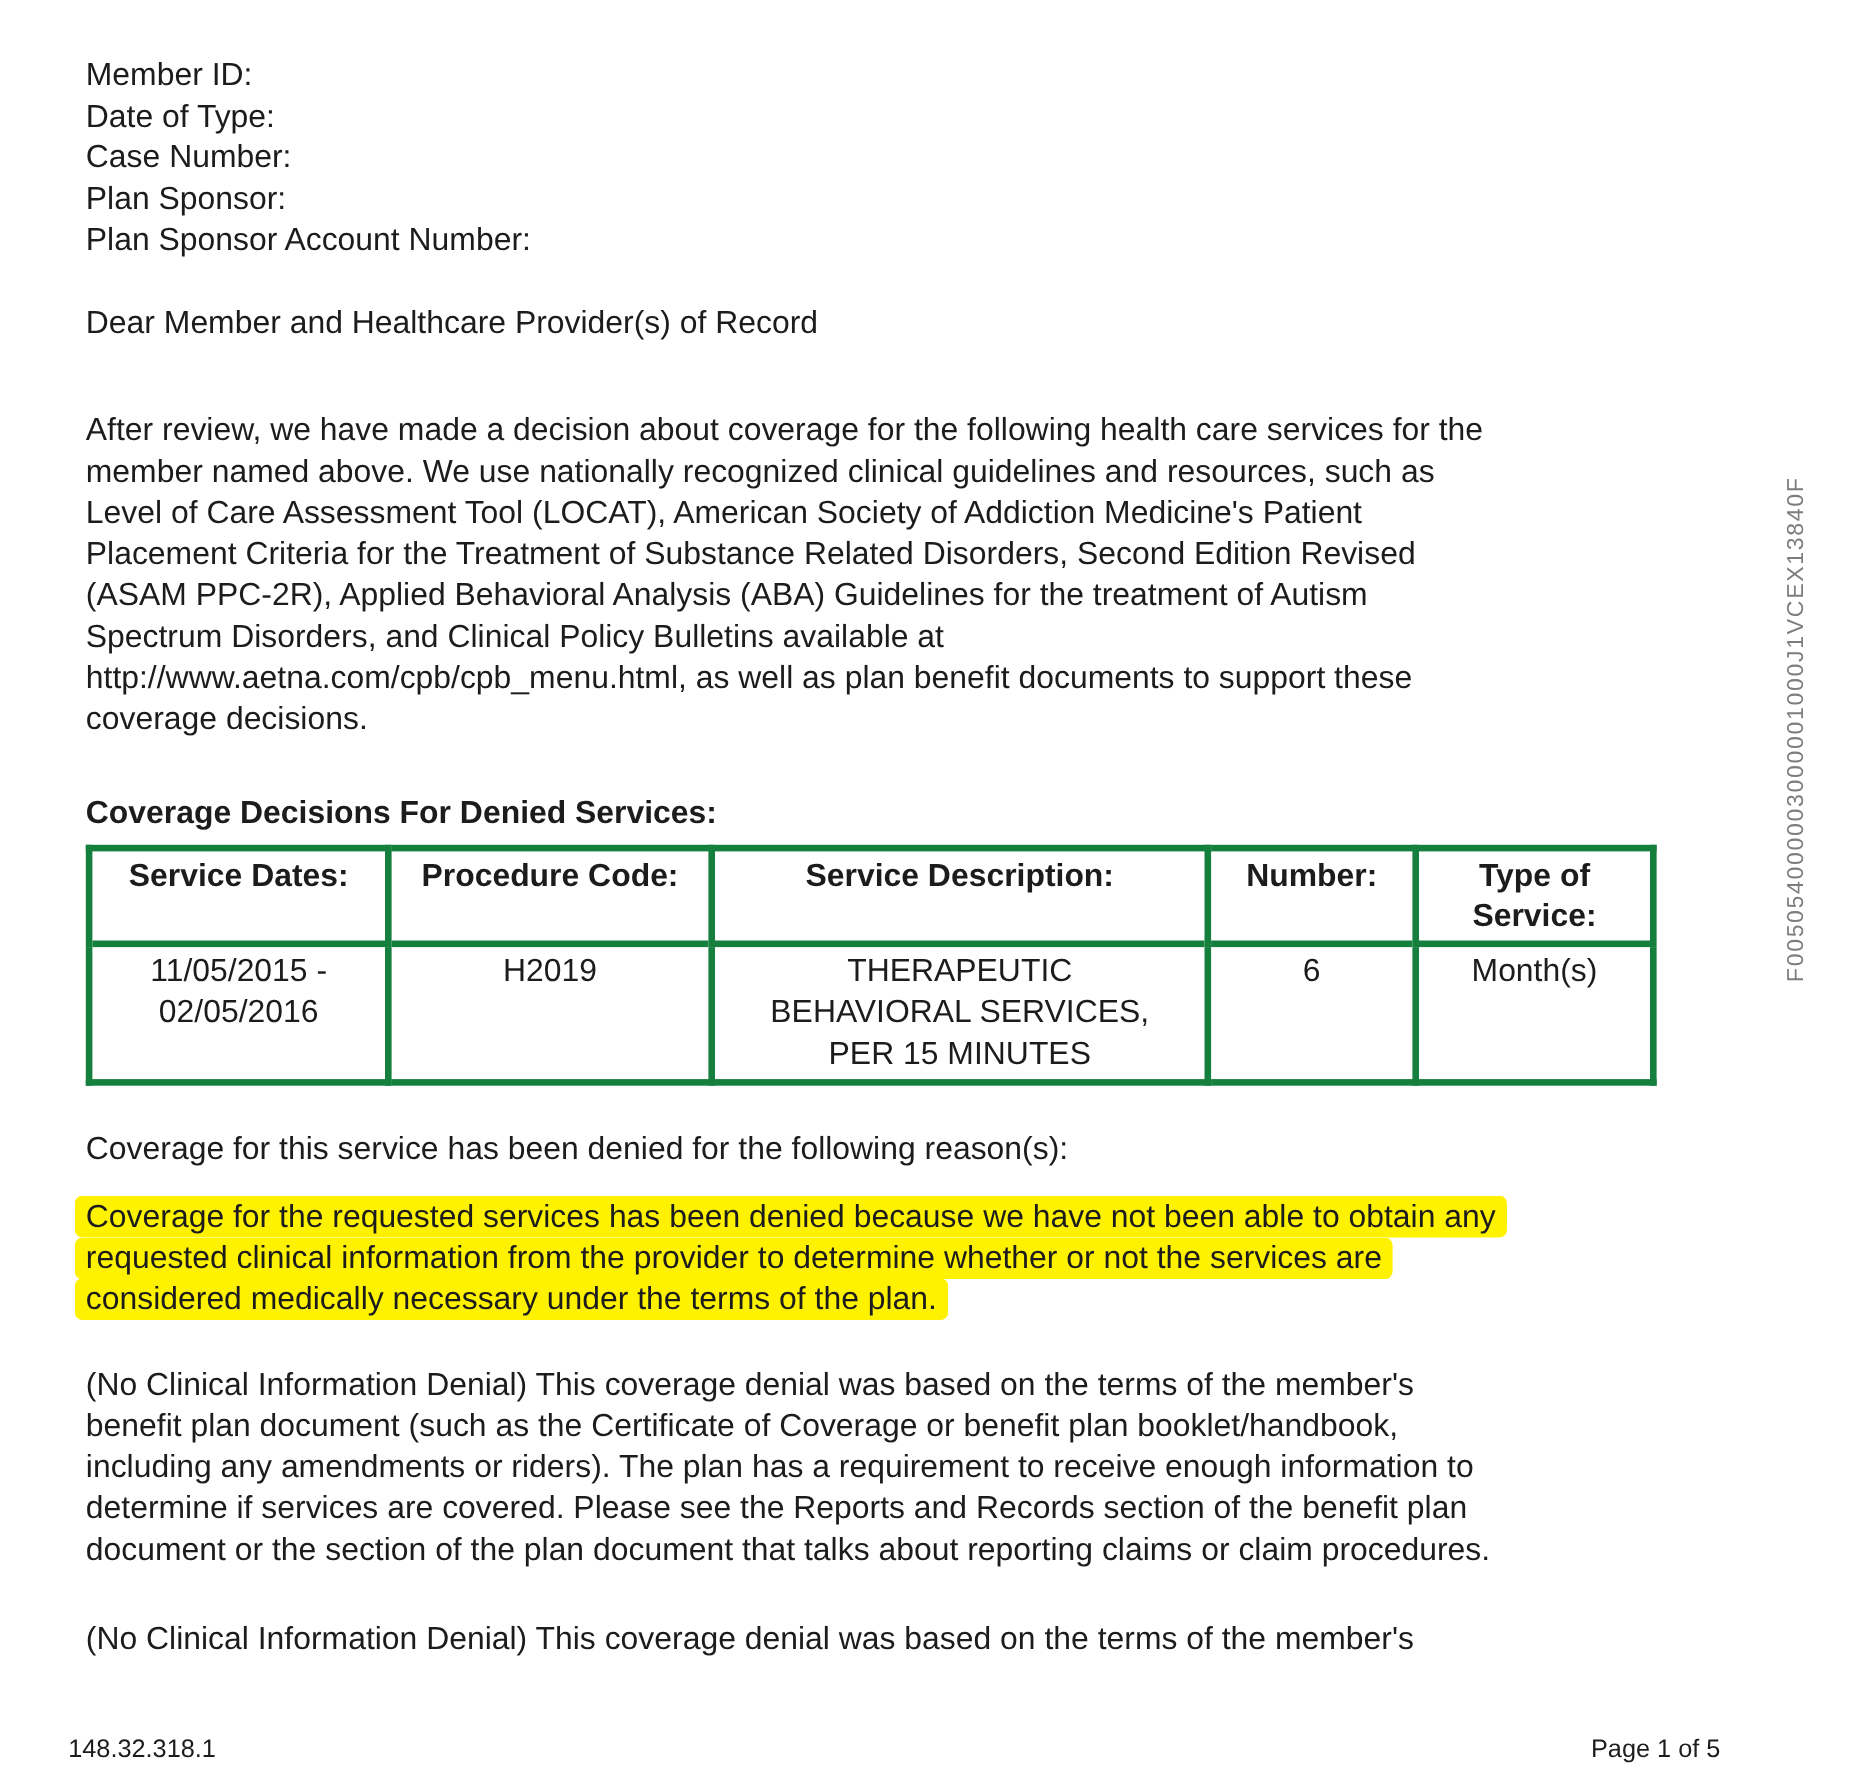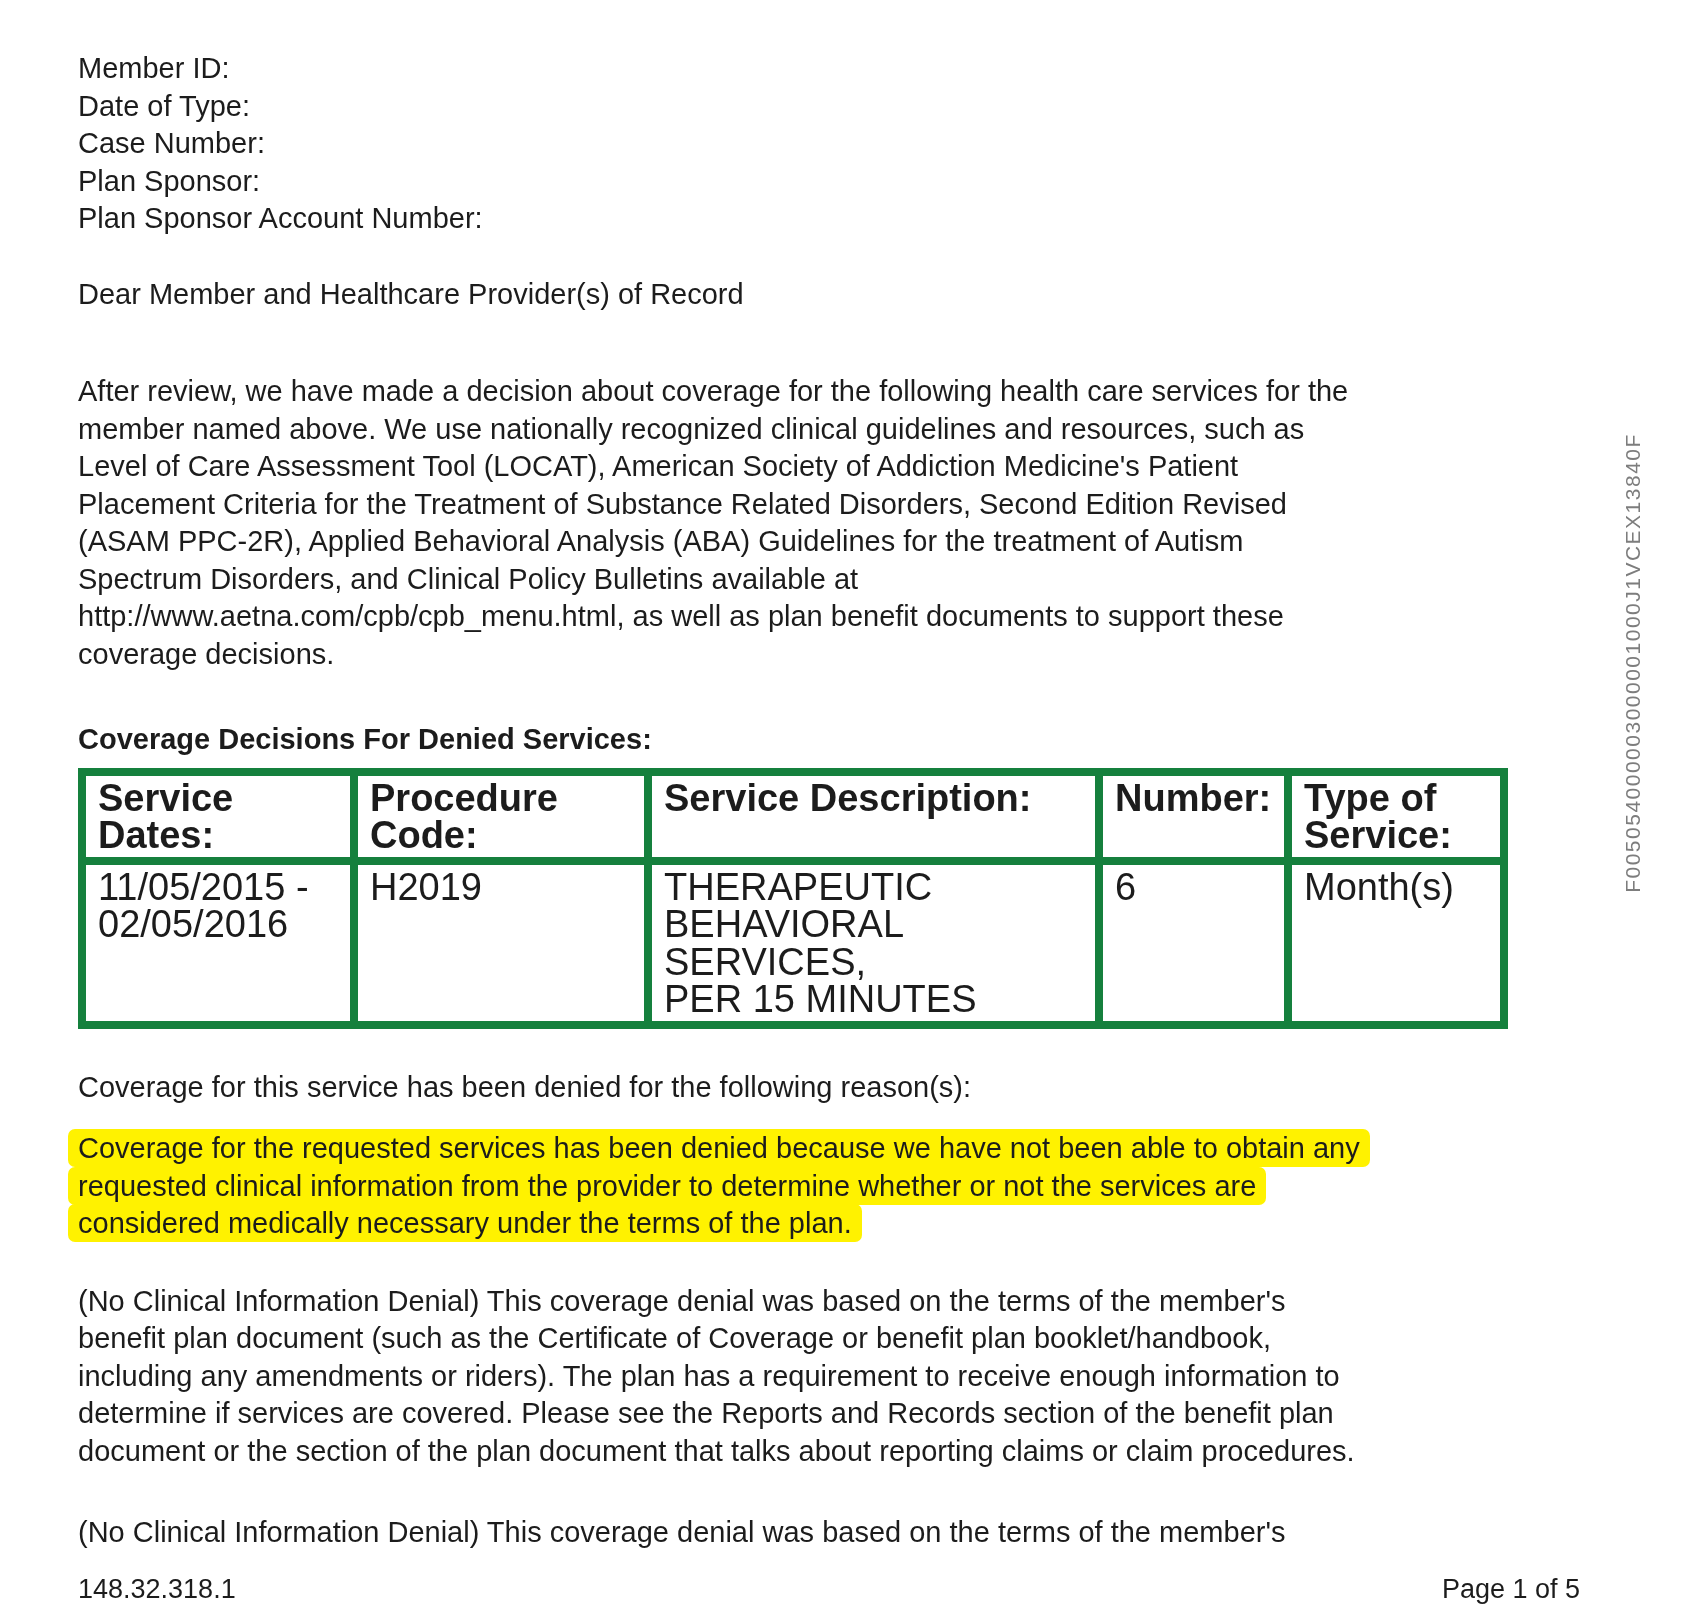--- a/index.html
+++ b/index.html
@@ -41,25 +41,25 @@
     font-weight: bold;
   }
   table.services {
     margin-top: 9px;
     border-collapse: collapse;
     table-layout: fixed;
     width: 1422px;
     border: 4px solid #141414;
   }
   table.services th, table.services td {
-    border: 8px solid #15803d;
+    border: 6px solid #15803d;
     vertical-align: top;
-    text-align: left;
+    text-align: center;
     padding: 4px 12px 2px 12px;
-    font-size: 38px;
+    font-size: 29px;
     line-height: 37.5px;
     white-space: pre-line;
     overflow: hidden;
   }
   table.services thead th {
     font-weight: bold;
     border-bottom: 5px solid #141414;
     height: 75px;
   }
   table.services tbody td {
@@ -81,26 +81,26 @@
     box-decoration-break: clone;
   }
   .explanation-para {
     margin-top: 40px;
   }
   .continued-para {
     margin-top: 44px;
   }
   .footer {
     position: absolute;
-    left: 78px;
+    left: 62px;
     top: 1572px;
     width: 1502px;
     display: flex;
     justify-content: space-between;
-    font-size: 27px;
+    font-size: 23px;
     line-height: 34px;
   }
   .side-code {
     position: absolute;
     left: 1633px;
     top: 663px;
     transform: translate(-50%, -50%) rotate(-90deg);
     white-space: nowrap;
     font-size: 21px;
     letter-spacing: 1.5px;

